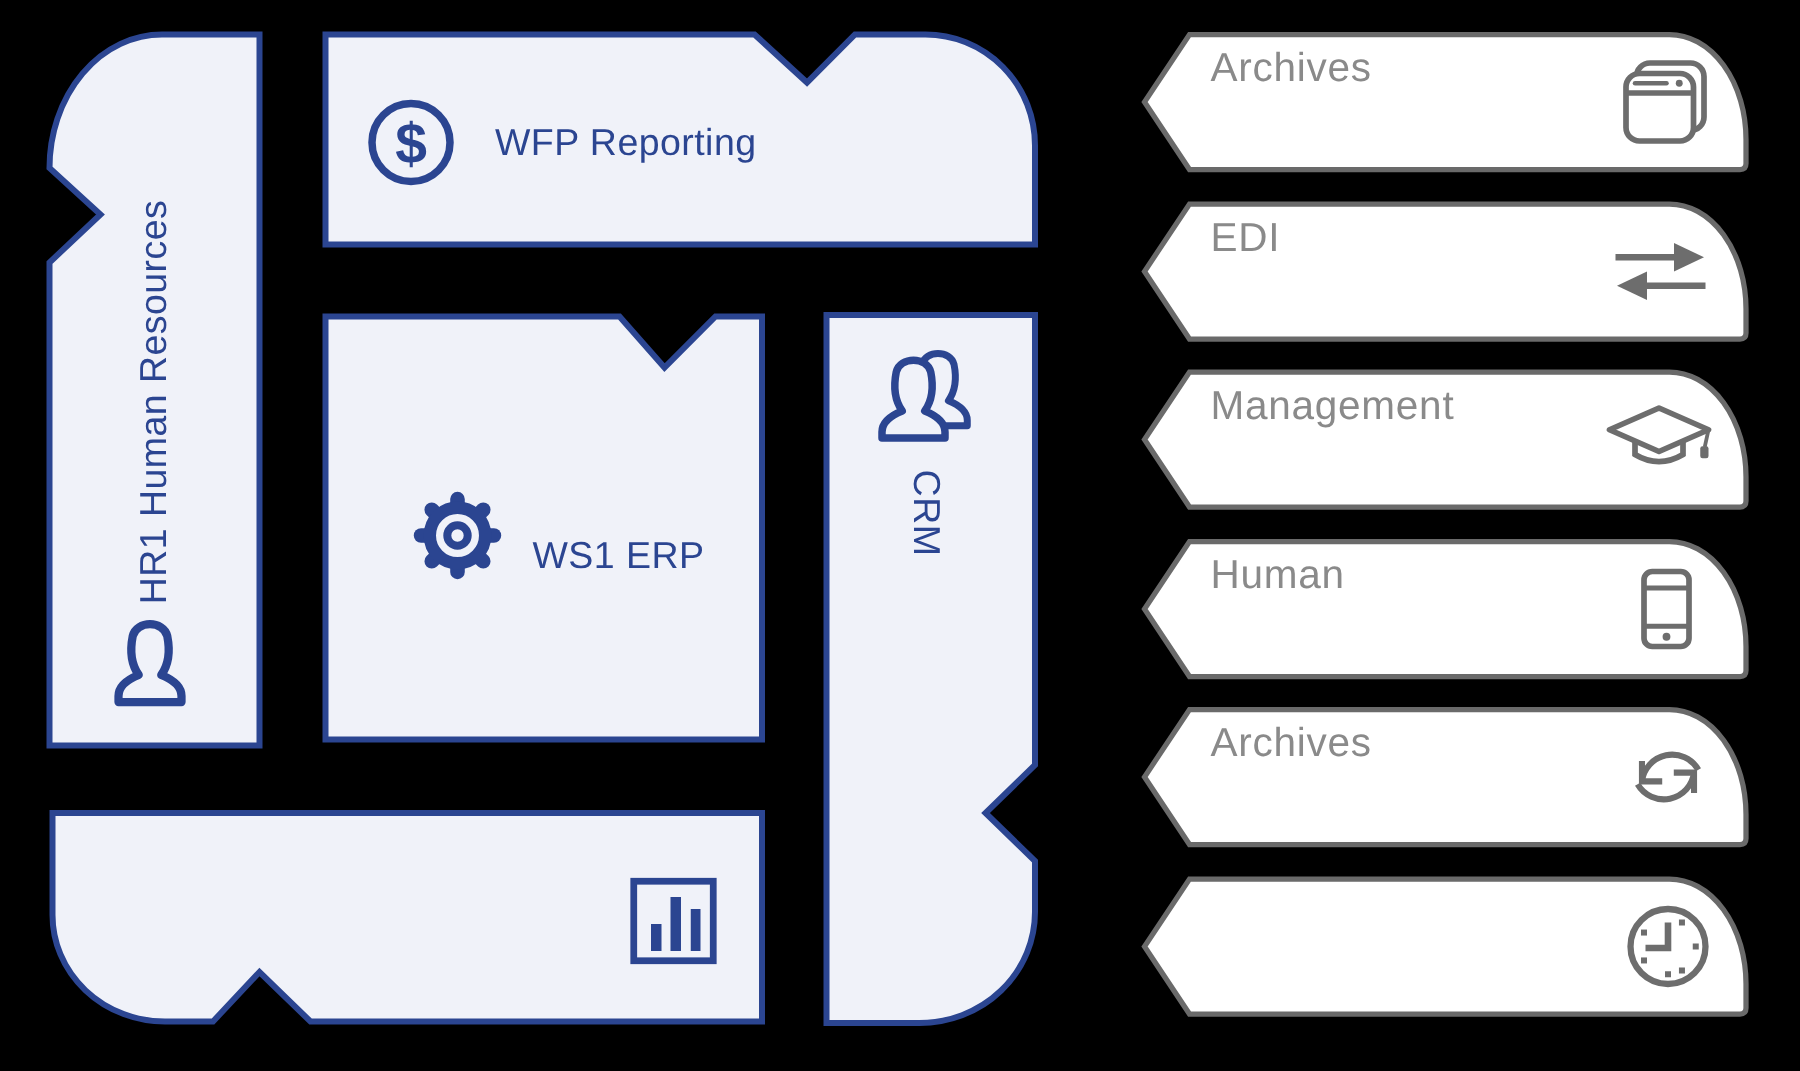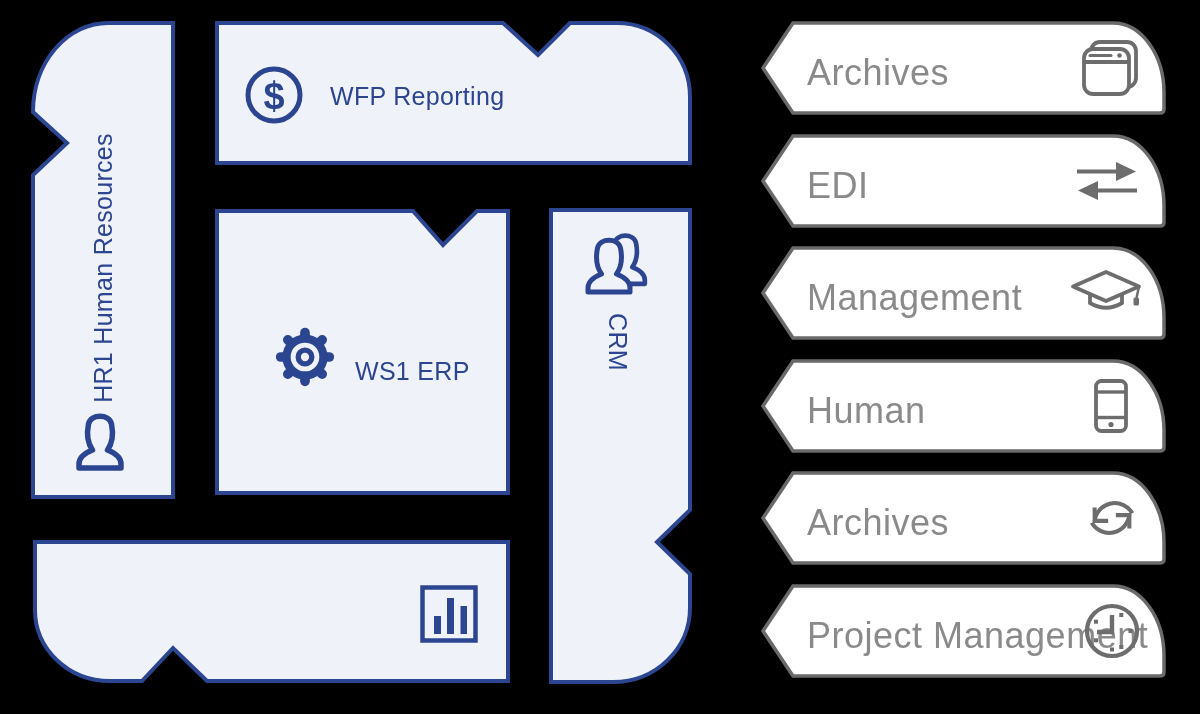--- a/index.html
+++ b/index.html
@@ -25,21 +25,21 @@
   .hcenter{transform:translateY(-50%);}
   .rot-up{transform:translate(-50%,-50%) rotate(-90deg);}
   .rot-down{transform:translate(-50%,-50%) rotate(90deg);}
   
   .mi{stroke:var(--module-stroke);fill:none;}
   .mi-bg{fill:var(--module-fill);stroke:var(--module-stroke);}
   .mi-fill{fill:var(--module-stroke);stroke:none;}
   
   .banner{position:absolute;left:763px;width:401px;height:90px;}
   .bshape{fill:var(--banner-fill);stroke:var(--banner-stroke);stroke-width:3.5;}
-  .blabel{position:absolute;left:44px;top:29px;font-size:36px;
+  .blabel{position:absolute;left:44px;top:7px;font-size:27px;
           color:var(--banner-text);letter-spacing:.5px;white-space:nowrap;text-align:right;}
   .bicon{position:absolute;top:50%;transform:translateY(-50%);}
   .gi{stroke:var(--banner-icon);fill:none;}
   .gi-fill{fill:var(--banner-icon);stroke:none;}
   .gi-bg{fill:var(--banner-fill);stroke:var(--banner-icon);}
   text.msym{fill:var(--module-stroke);font-family:"Liberation Sans",sans-serif;
             font-size:38px;font-weight:bold;text-anchor:middle;}
 </style>
 </head>
 <body>
@@ -176,21 +176,20 @@
           <path class="gi" stroke-width="4.2" d="M 10,17 L 10,31 L 24,31"></path>
           <path class="gi" stroke-width="4.2" d="M 10,31 A 21,21 0 0 1 49,23"></path>
         </g>
       </svg>
     </div>
 
     <div class="banner" style="top:586px">
       <svg class="abs" style="left:0;top:0" width="401" height="90" viewBox="0 0 401 90">
         <path class="bshape" d="M 30,0 H 350 A 51,70 0 0 1 401,70 V 86 Q 401,90 397,90 H 30 L 0,45 Z"></path>
       </svg>
-      <div class="blabel">Project Management</div>
       <svg class="bicon" style="right:24px" width="56" height="56" viewBox="0 0 56 56">
         <circle class="gi" stroke-width="4.2" cx="28" cy="28" r="25"></circle>
         <path class="gi" stroke-width="4.4" d="M 28,12 L 28,29 L 13,29"></path>
         <rect class="gi-fill" x="35.3" y="10" width="4" height="4"></rect>
         <rect class="gi-fill" x="44.5" y="26" width="4" height="4"></rect>
         <rect class="gi-fill" x="35.3" y="42" width="4" height="4"></rect>
         <rect class="gi-fill" x="26" y="44.5" width="4" height="4"></rect>
         <rect class="gi-fill" x="10" y="35.3" width="4" height="4"></rect>
         <rect class="gi-fill" x="10" y="16.7" width="4" height="4"></rect>
       </svg>

